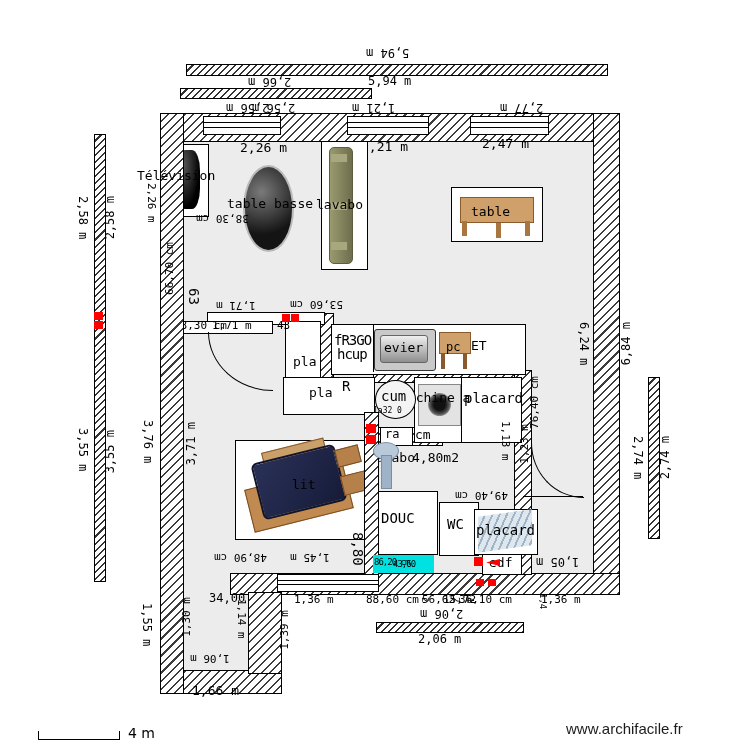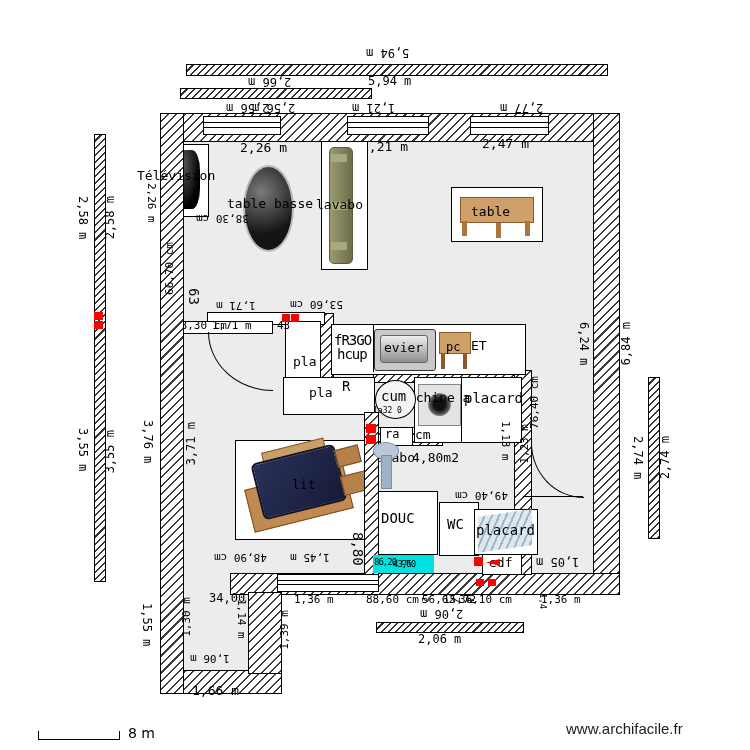--- a/index.html
+++ b/index.html
@@ -236,16 +236,16 @@
   <div class="L s13" style="left:412px;top:451px">4,80m2</div>
   <div class="L s13" style="left:292px;top:478px">lit</div>
   <div class="L s14" style="left:381px;top:511px">DOUC</div>
   <div class="L s14" style="left:447px;top:517px">WC</div>
   <div class="L s14" style="left:476px;top:523px">placard</div>
   <div class="L s13" style="left:489px;top:556px">edf</div>
   <div class="L s9 tight" style="left:374px;top:558px">86,20 cm</div>
   <div class="L s9 tight" style="left:393px;top:560px">43,60</div>
 
   <div class="scalebar" style="left:38px;top:731px;width:80px;height:8px"></div>
-  <div class="L s14" style="left:128px;top:726px;font-family:'DejaVu Sans',sans-serif">8 m</div>
+  <div class="L s14" style="left:128px;top:726px;font-family:'DejaVu Sans',sans-serif">4 m</div>
   <div class="wm" style="left:566px;top:720px">www.archifacile.fr</div>
 
 </div>
 
 </body></html>

